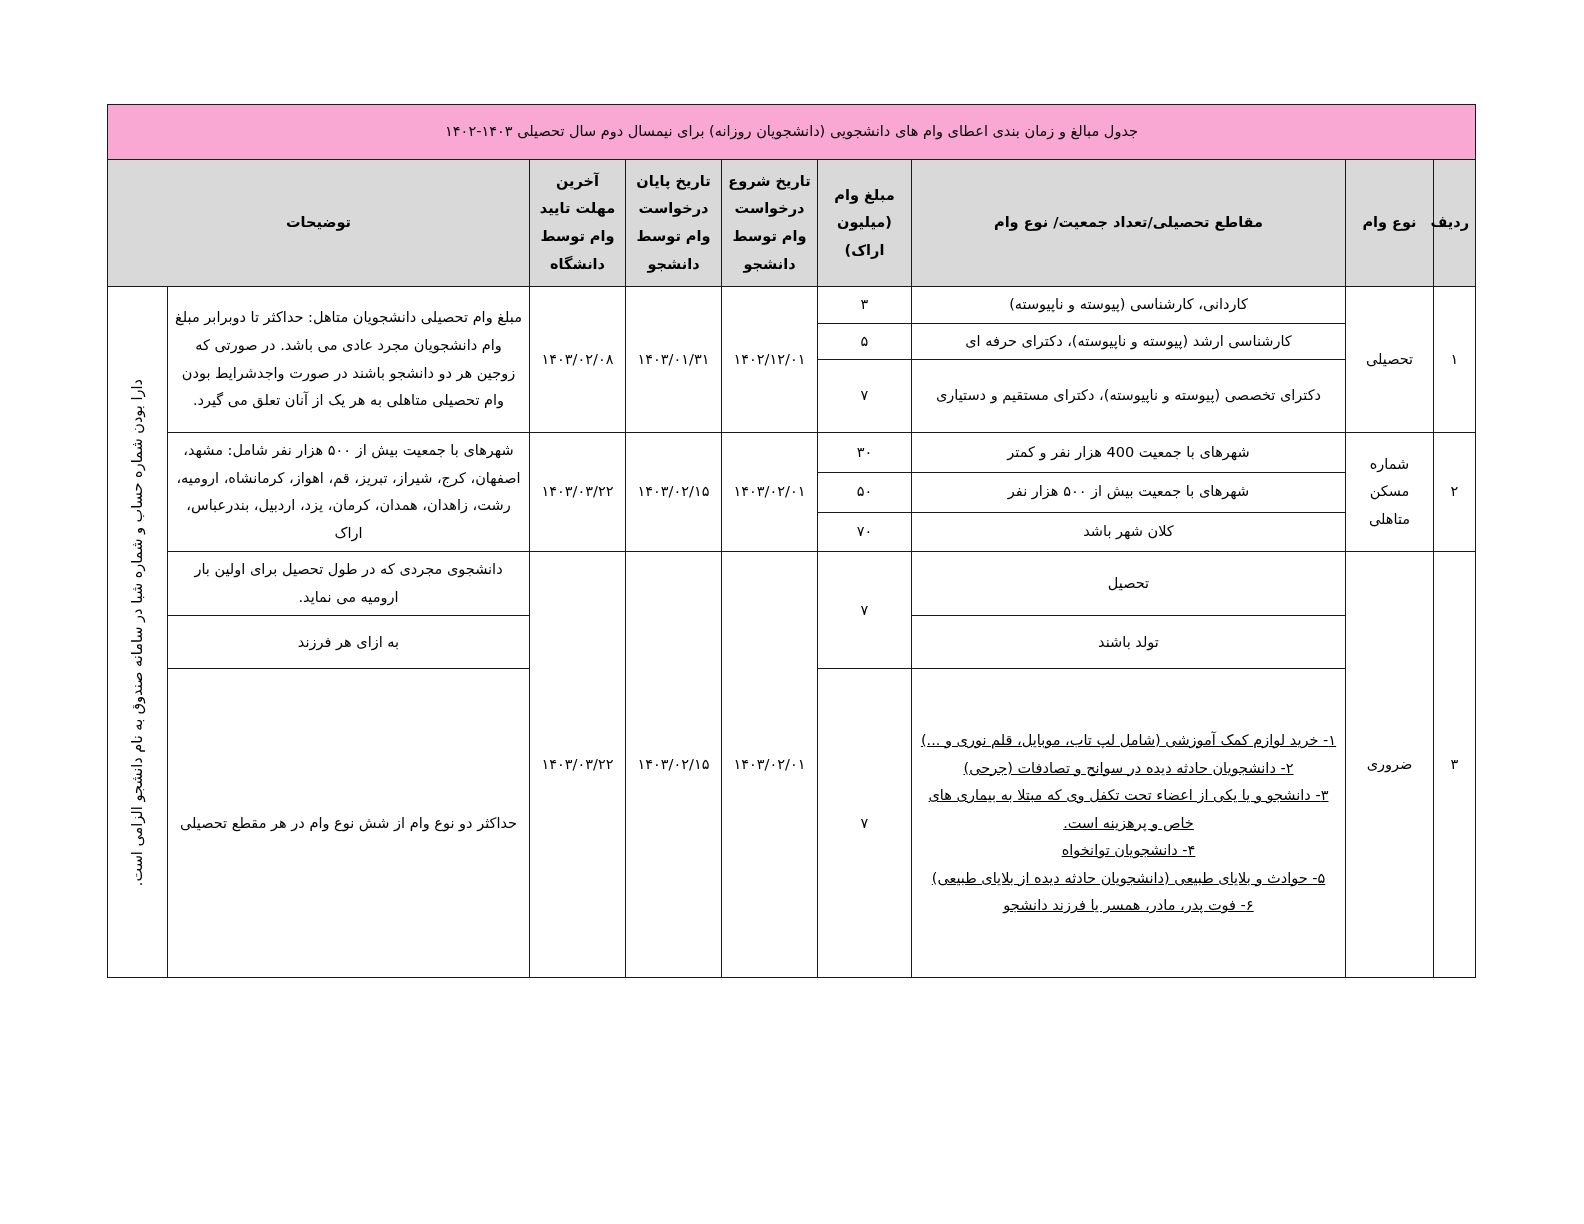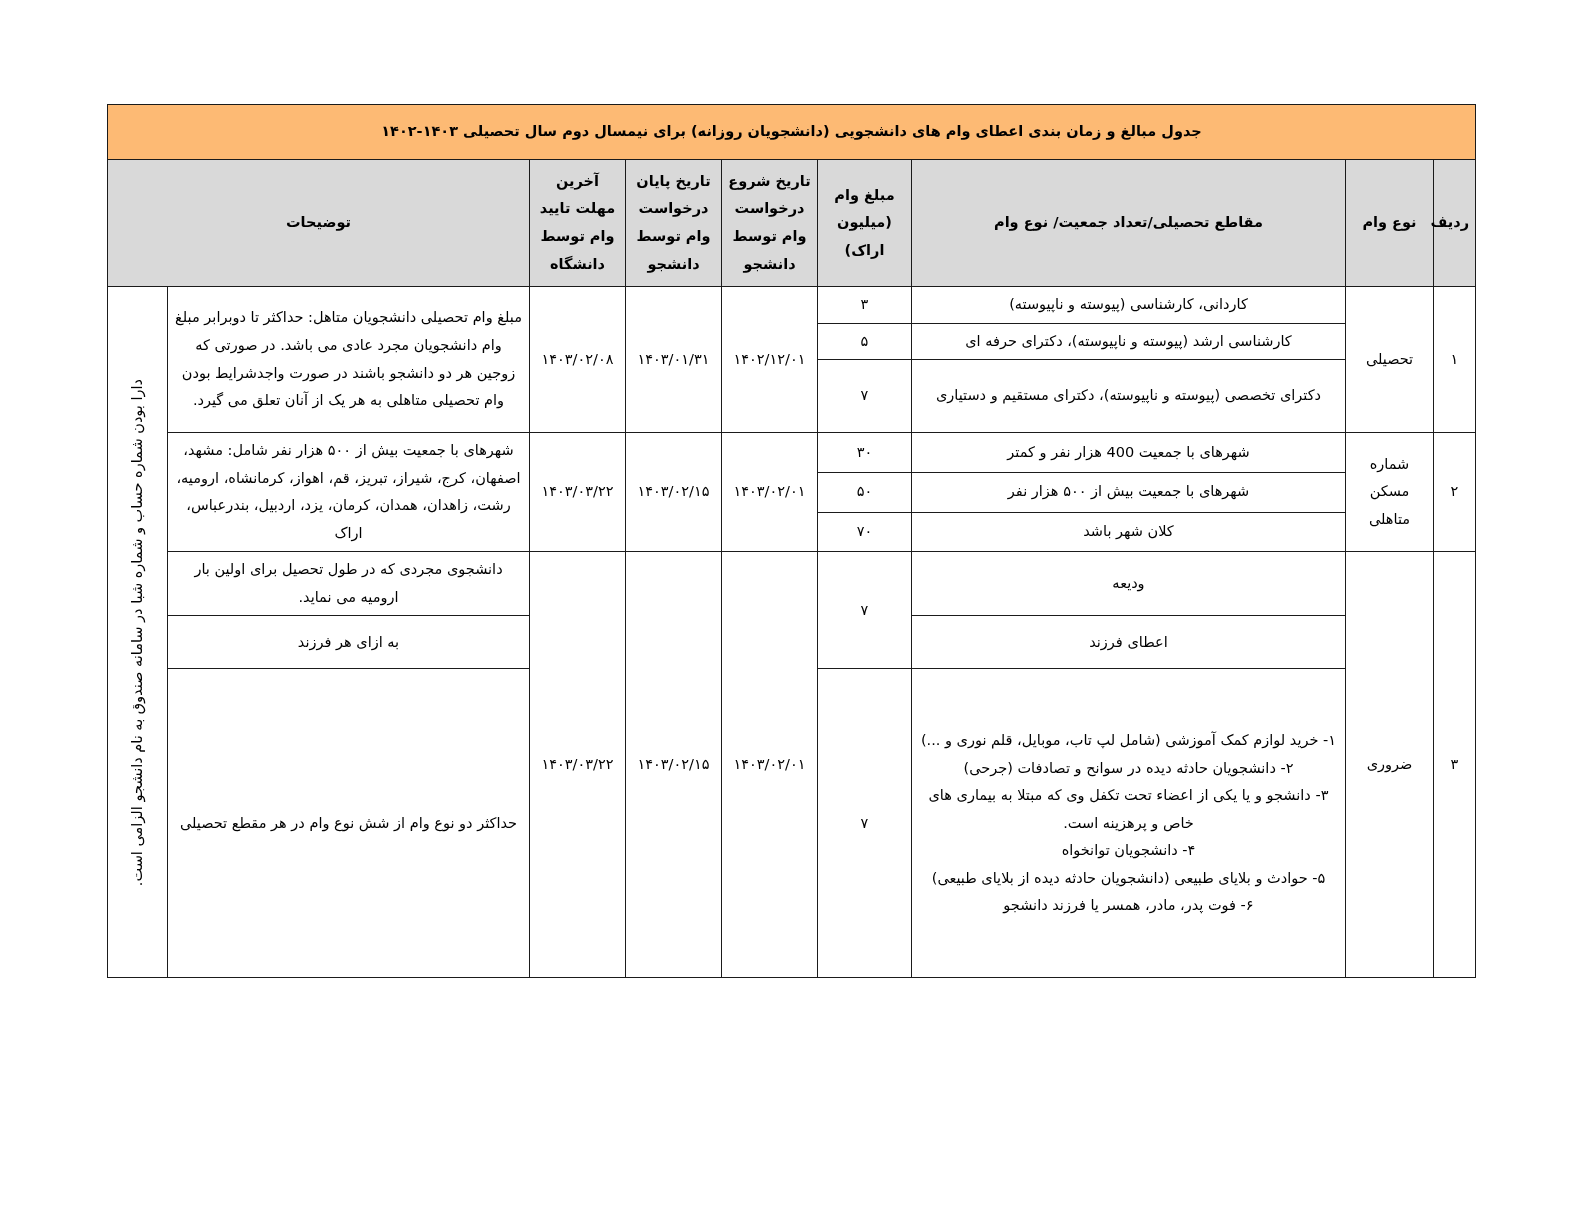--- a/index.html
+++ b/index.html
@@ -29,22 +29,22 @@
   }
   table.main td, table.main th {
     border: 1.5px solid #1b1b1b;
     vertical-align: middle;
     text-align: center;
     font-size: 14.5px;
     line-height: 1.9;
     padding: 4px 6px;
   }
   .title-cell {
-    background: #fdba74;
-    font-weight: bold;
+    background: #f9a8d4;
+    font-weight: normal;
     font-size: 19px;
     height: 46px;
     letter-spacing: 0;
   }
   .head-cell {
     background: #d9d9d9;
     font-weight: bold;
     font-size: 14.5px;
     height: 118px;
     line-height: 1.75;
@@ -93,21 +93,21 @@
   .vcell {
     width: 60px;
     padding: 0;
   }
   .ml-list {
     text-align: right;
     padding: 6px 14px;
     line-height: 2.15;
     font-size: 14.5px;
   }
-  .ml-list div { white-space: nowrap; }
+  .ml-list div { white-space: nowrap; text-decoration: underline; }
 </style>
 </head>
 <body>
 
 <div class="page">
   <table class="main">
     <colgroup>
       <col style="width:42px">
       <col style="width:88px">
       <col style="width:434px">
@@ -172,29 +172,29 @@
       <td class="amount">۵۰</td>
     </tr>
     <tr>
       <td class="segment segment-center">کلان شهر باشد</td>
       <td class="amount">۷۰</td>
     </tr>
 
     <tr>
       <td class="rownum" rowspan="3">۳</td>
       <td class="loantype" rowspan="3">ضروری</td>
-      <td class="segment segment-center" style="height:46px">ودیعه</td>
+      <td class="segment segment-center" style="height:46px">تحصیل</td>
       <td class="amount" rowspan="2">۷</td>
       <td class="date" rowspan="3">۱۴۰۳/۰۲/۰۱</td>
       <td class="date" rowspan="3">۱۴۰۳/۰۲/۱۵</td>
       <td class="date" rowspan="3">۱۴۰۳/۰۳/۲۲</td>
       <td class="desc desc-center">دانشجوی مجردی که در طول تحصیل برای اولین بار ارومیه می نماید.</td>
     </tr>
     <tr>
-      <td class="segment segment-center" style="height:44px">اعطای فرزند</td>
+      <td class="segment segment-center" style="height:44px">تولد باشند</td>
       <td class="desc desc-center">به ازای هر فرزند</td>
     </tr>
     <tr>
       <td class="ml-list" style="height:300px">
         <div>۱- خرید لوازم کمک آموزشی (شامل لپ تاب، موبایل، قلم نوری و ...)</div>
         <div>۲- دانشجویان حادثه دیده در سوانح و تصادفات (جرحی)</div>
         <div style="white-space:normal">۳- دانشجو و یا یکی از اعضاء تحت تکفل وی که مبتلا به بیماری های خاص و پرهزینه است.</div>
         <div>۴- دانشجویان توانخواه</div>
         <div>۵- حوادث و بلایای طبیعی (دانشجویان حادثه دیده از بلایای طبیعی)</div>
         <div>۶- فوت پدر، مادر، همسر یا فرزند دانشجو</div>

